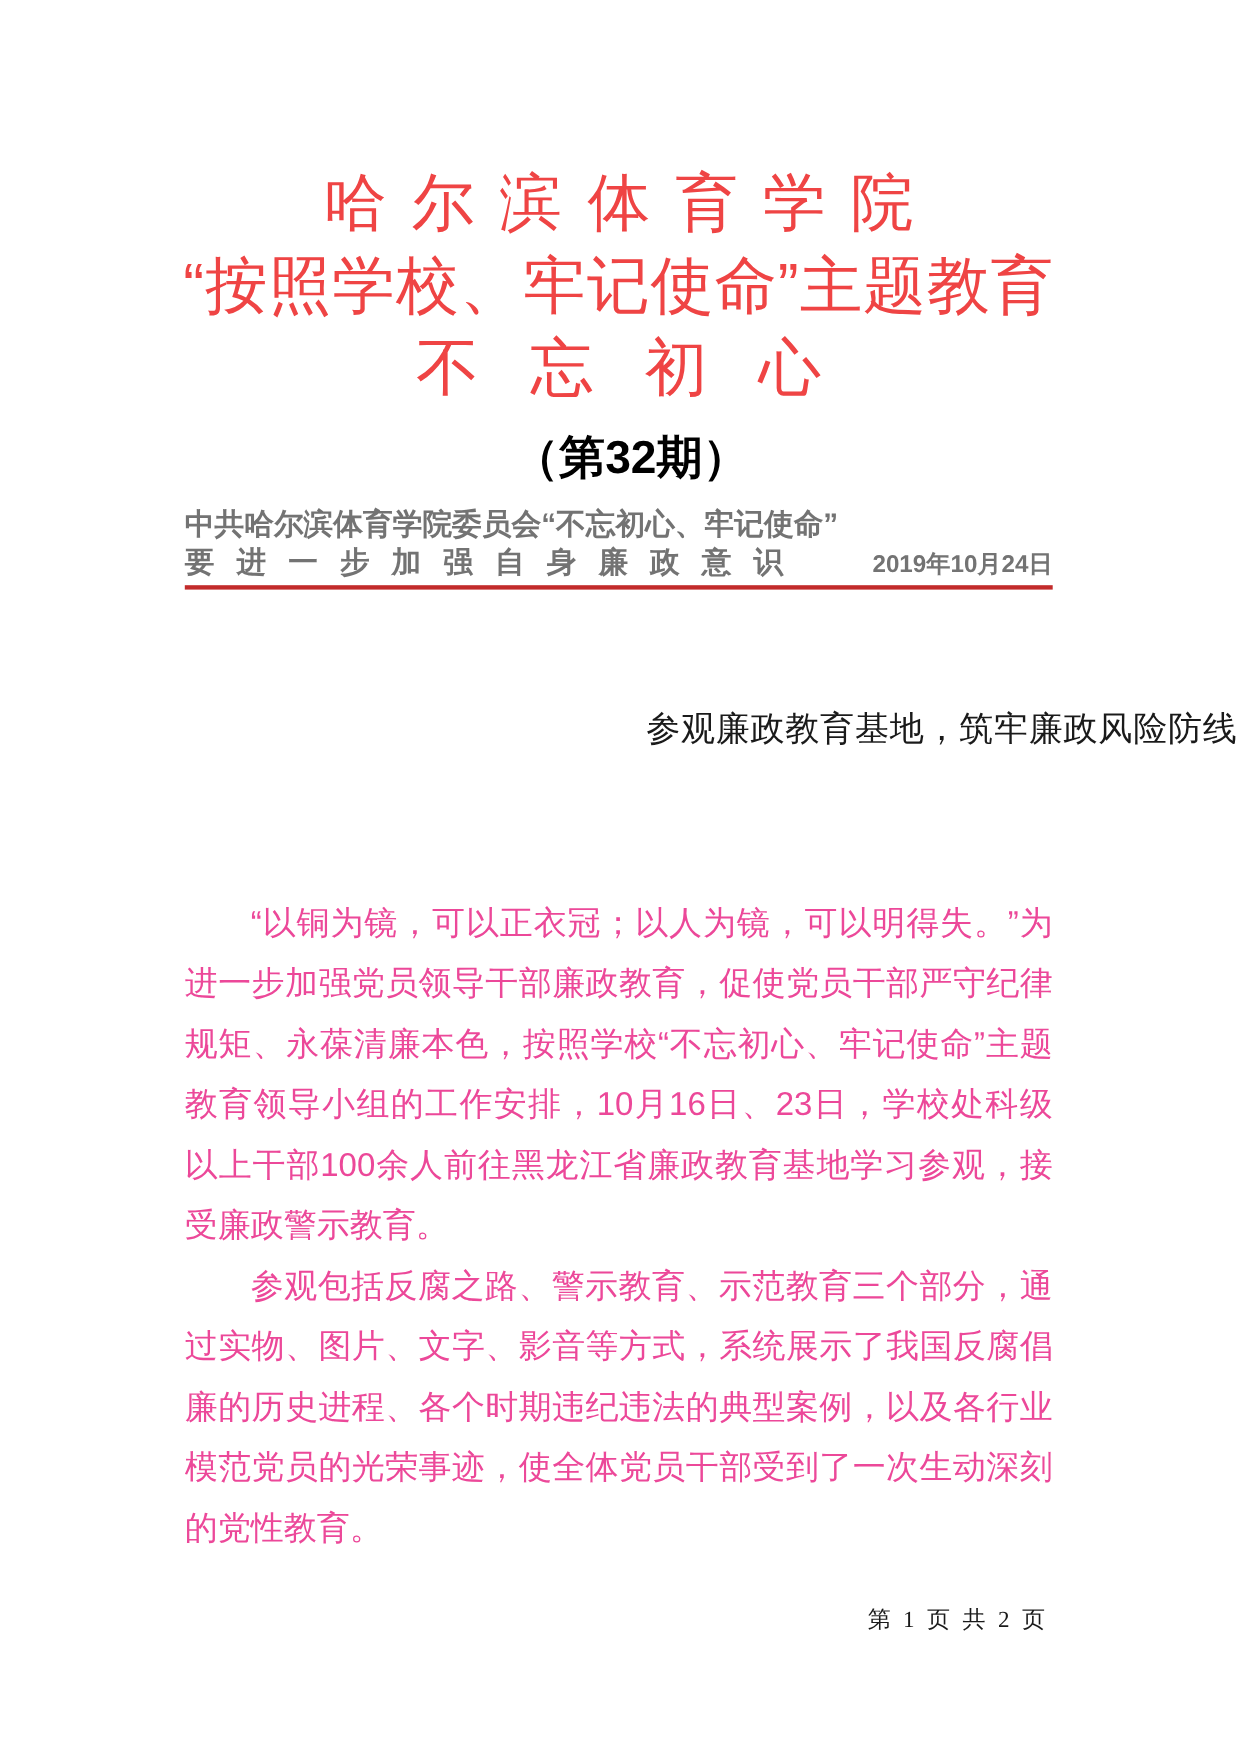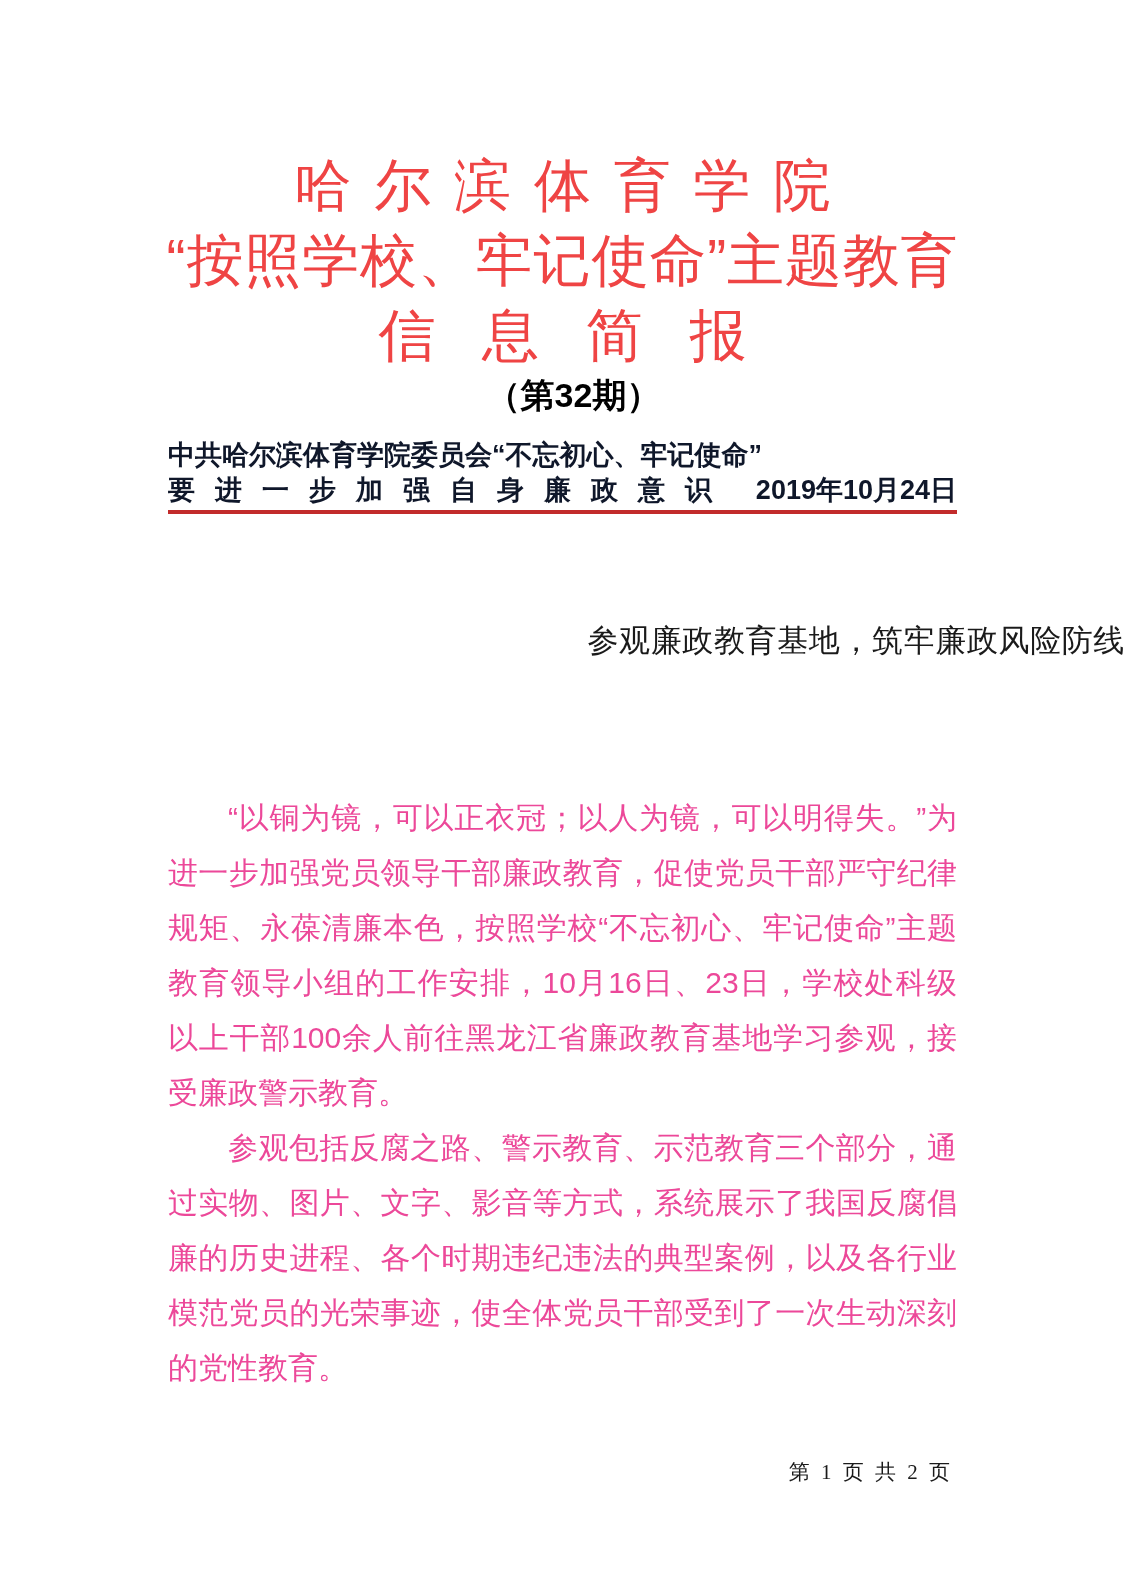--- a/index.html
+++ b/index.html
@@ -21,51 +21,51 @@
   .mh-line {
     font-size: 57px;
     line-height: 75px;
     font-weight: 500;
     color: #ef4444;
   }
   .mh-line1 { letter-spacing: 0.40em; text-indent: 0.40em; }
   .mh-line2 { letter-spacing: 0.015em; }
   .mh-line3 { letter-spacing: 0.82em; text-indent: 0.82em; }
   .issue {
-    margin-top: 0;
-    font-size: 34px;
+    margin-top: 21px;
+    font-size: 42px;
     line-height: 44px;
     font-weight: bold;
     color: #000000;
     text-align: center;
     padding-left: 22px;
   }
   
   .publisher {
     margin: 21px 168px 0 168px;
-    color: #0f172a;
+    color: #737373;
     font-weight: bold;
   }
   .pub-line1 {
     font-size: 27px;
     line-height: 35px;
   }
   .pub-line2-row {
     display: flex;
     justify-content: space-between;
     align-items: baseline;
     line-height: 35px;
   }
   .pub-line2 {
     font-size: 27px;
     letter-spacing: 20px;
     white-space: nowrap;
   }
   .pub-date {
-    font-size: 27px;
+    font-size: 22px;
     white-space: nowrap;
   }
   .red-rule {
     margin: 2px 168px 0 168px;
     height: 4px;
     border: none;
     background: #c22b2b;
   }
   
   .article-title {
@@ -104,21 +104,21 @@
   }
 </style>
 </head>
 <body>
 
 <div class="page">
 
   <header class="masthead">
     <div class="mh-line mh-line1">哈尔滨体育学院</div>
     <div class="mh-line mh-line2">“按照学校、牢记使命”主题教育</div>
-    <div class="mh-line mh-line3">信息简报</div>
+    <div class="mh-line mh-line3">不忘初心</div>
     <div class="issue">（第32期）</div>
   </header>
 
   <section class="publisher">
     <div class="pub-line1">中共哈尔滨体育学院委员会“不忘初心、牢记使命”</div>
     <div class="pub-line2-row">
       <span class="pub-line2">要进一步加强自身廉政意识</span>
       <span class="pub-date">2019年10月24日</span>
     </div>
   </section>

